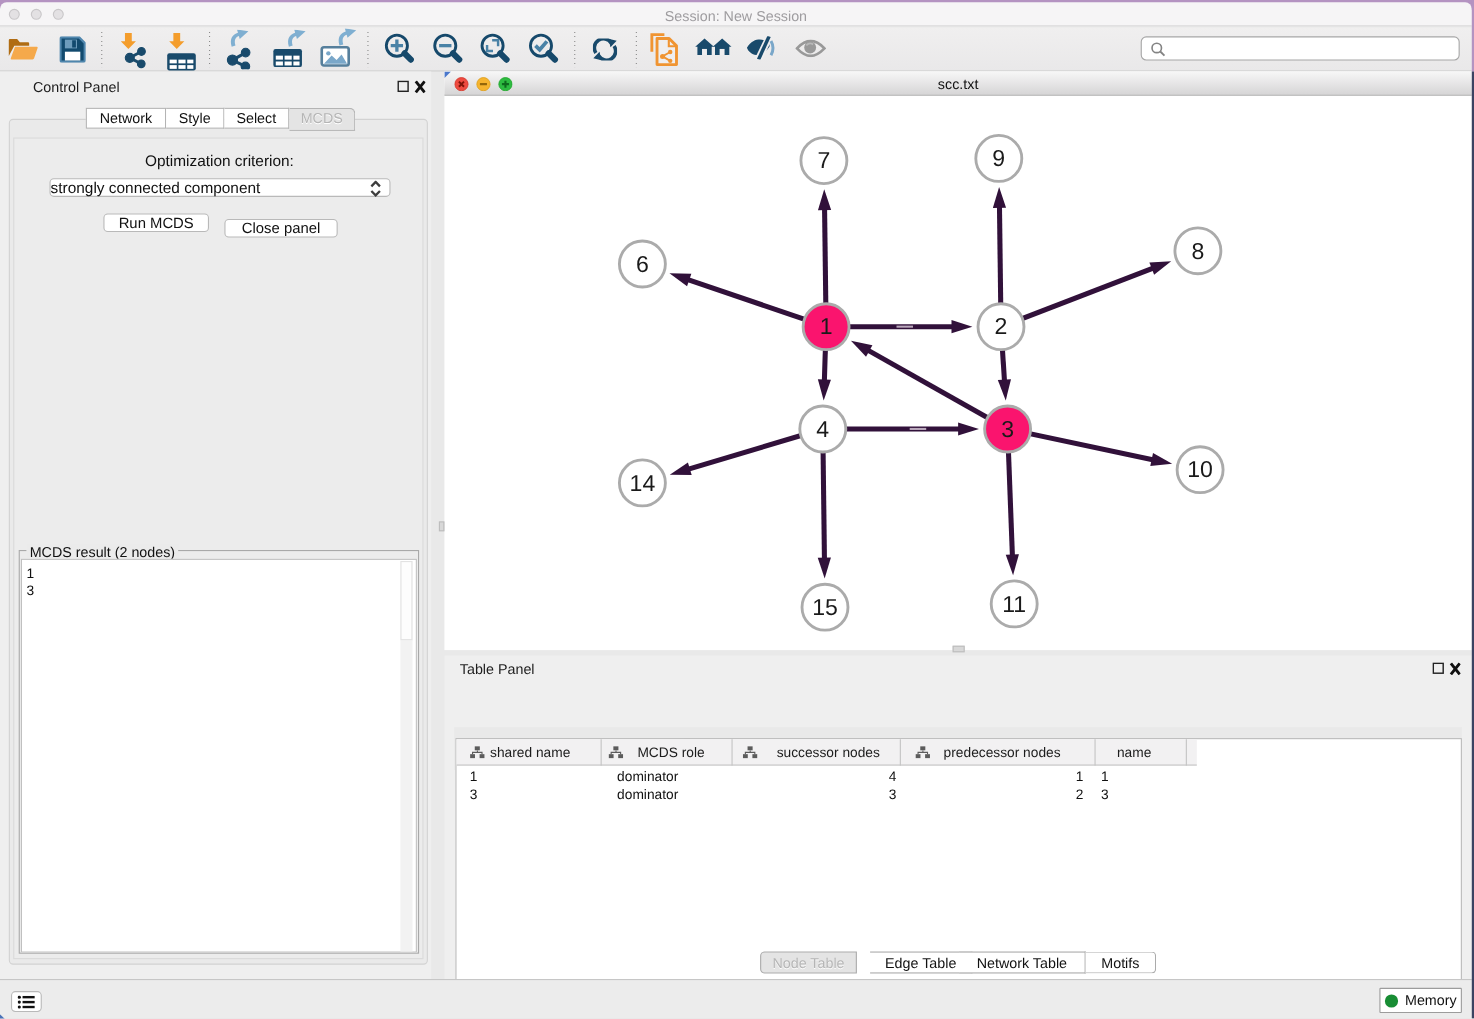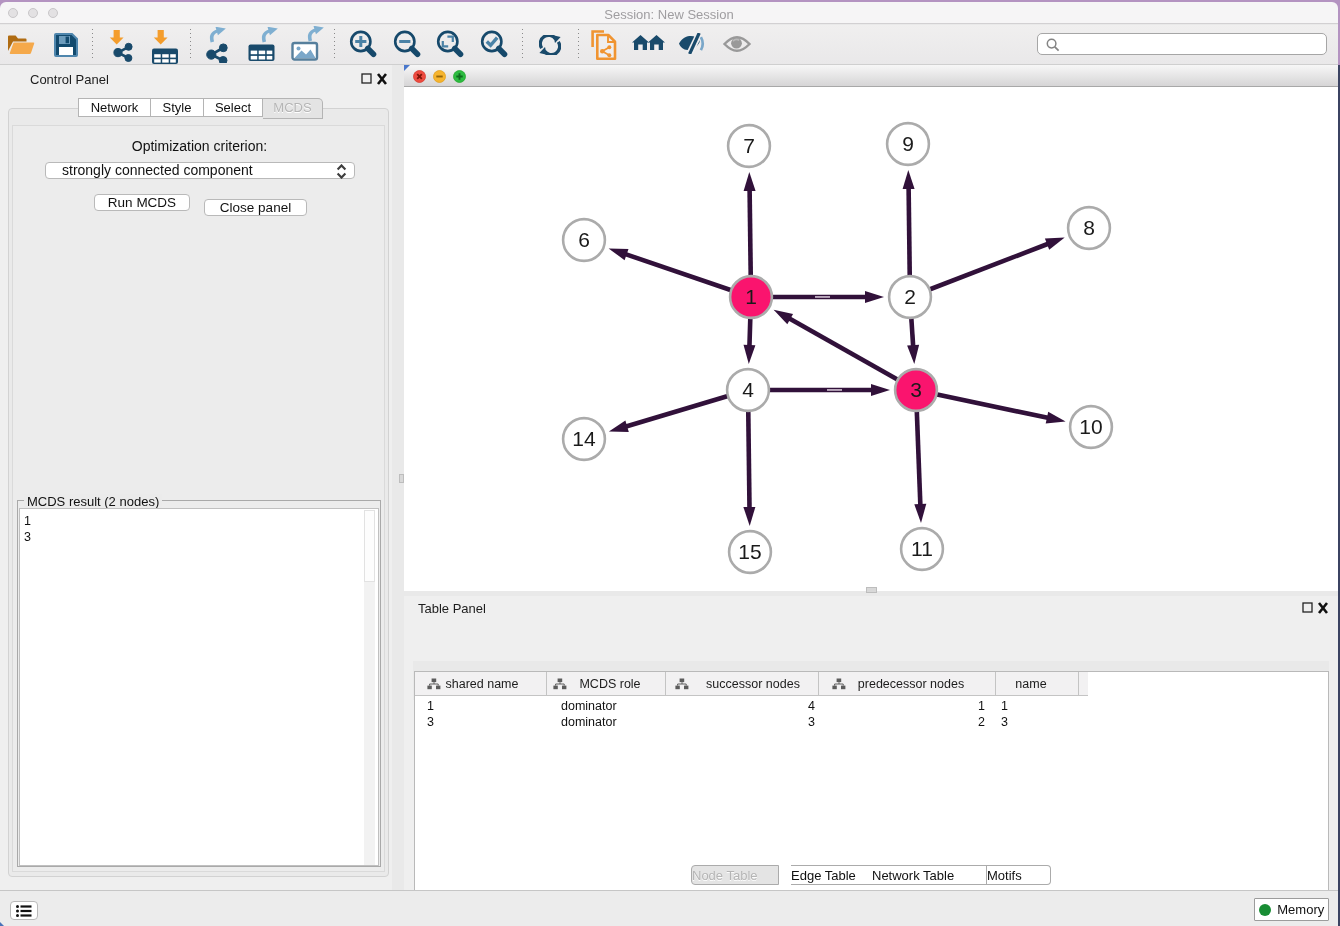--- a/index.html
+++ b/index.html
@@ -15,41 +15,41 @@
   #title-text { width:100%; text-align:center; top:5px; color:#9f9da0; font-size:13px; }
   #toolbar { left:0; top:25px; width:1338px; height:40px; background:linear-gradient(#f0efef,#e9e8e9); border-bottom:1px solid #cfcfcf; }
   .sep { position:absolute; top:4px; height:32px; width:1px; background-image:repeating-linear-gradient(#8a8a8a 0 1px, transparent 1px 4px); }
   
   #cpanel { left:0; top:65px; width:392px; height:825px; background:#efefef; }
   #cp-title { left:30px; top:7px; font-size:13px; color:#1d1d1d; }
   .cp-tab { position:absolute; top:33px; height:19px; z-index:3; background:#fff; border:1px solid #b4b4b4; font-size:13px; color:#111; text-align:center; line-height:18px; }
   #tabpanel { left:8px; top:43px; width:381px; height:769px; background:#eaeaea; border:1px solid #d2d2d2; border-radius:4px; }
   #innerpanel { left:3px; top:16px; width:373px; height:747px; border:1px solid #dadada; background:#ececec; }
   #opt-label { left:0; top:29px; width:381px; text-align:center; font-size:14px; color:#111; }
-  #opt-select { left:36px; top:53px; width:310px; height:17px; background:#fff; border:1px solid #b9b9b9; border-radius:4px; font-size:14px; color:#111; padding-left:16px; line-height:15px; }
+  #opt-select { left:36px; top:53px; width:310px; height:17px; background:#fff; border:1px solid #b9b9b9; border-radius:4px; font-size:14px; color:#111; padding-left:0; line-height:15px; }
   .btn { position:absolute; background:#fff; border:1px solid #b9b9b9; border-radius:4px; font-size:13.5px; color:#111; text-align:center; }
   #fieldset { left:17px; top:429px; width:364px; height:374px; }
   #fs-border { left:0; top:6px; width:364px; height:367px; border:1px solid #a9a9a9; }
   #fs-label { left:7px; top:0; background:#ebebeb; padding:0 3px; font-size:13px; color:#111; }
   #fs-white { left:2px; top:14px; width:360px; height:358px; background:#fff; border:1px solid #c0c0c0; }
   
   #netframe { left:404px; top:65px; width:934px; height:526px; background:#fff; }
   #net-titlebar { left:0; top:0; width:934px; height:22px; background:linear-gradient(#f7f7f7,#d6d5d6); border-bottom:1px solid #a8a8a8; }
   #net-title { width:100%; text-align:center; top:4px; font-size:13px; color:#111; }
   
   #tpanel { left:404px; top:596px; width:934px; height:294px; background:#efefef; }
   #tp-title { left:14px; top:5px; font-size:13px; color:#1d1d1d; }
   #tp-toolbar { left:9px; top:32px; width:916px; height:39px; background:#e9e9e9;margin-top:33px; }
   #tbl { left:10px; top:75px; width:915px; height:224px; background:#fff; border:1px solid #b9b9b9; }
   #tbl-header { left:0; top:0; width:673px; height:24px; background:#f2f1f2; border-bottom:1px solid #c4c4c4; }
   .th-sep { position:absolute; top:0; width:1px; height:24px; background:#c4c4c4; }
   .th-label { position:absolute; top:5px; font-size:12.5px; color:#1c1c1c; }
   .hicon { position:absolute; top:6px; }
   .td { position:absolute; font-size:12.5px; color:#111; }
-  .tab-b { position:absolute; top:0; height:20px; border:1px solid #ababab; background:#fff; font-size:13px; color:#111; line-height:19px; }
+  .tab-b { position:absolute; top:0; height:20px; border:1px solid #ababab; background:#fff; font-size:13px; color:#111; text-align:center; line-height:19px; }
   
   #statusbar { left:0; top:890px; width:1338px; height:36px; background:#ececec; border-top:1px solid #c6c6c6; }
 </style>
 </head>
 <body>
   <div class="abs" id="purple-top"></div>
   <div class="abs" id="titlebar">
     <div class="tl-circle" style="left:8px;"></div>
     <div class="tl-circle" style="left:28px;"></div>
     <div class="tl-circle" style="left:48px;"></div>
@@ -242,20 +242,21 @@
         <path d="M0,0 L6,0 L0,6 Z" fill="#4a78cc"></path>
       </svg>
       <svg class="abs" style="left:9px; top:5px;" width="53" height="13" viewBox="0 0 53 13">
         <circle cx="6.5" cy="6.5" r="6" fill="#ee4b40" stroke="#d63b30" stroke-width="0.8"></circle>
         <path d="M4.2,4.2 L8.8,8.8 M8.8,4.2 L4.2,8.8" stroke="#7f1408" stroke-width="1.8"></path>
         <circle cx="26.5" cy="6.5" r="6" fill="#f6b42e" stroke="#dfa01e" stroke-width="0.8"></circle>
         <path d="M23.3,6.5 L29.7,6.5" stroke="#93660a" stroke-width="1.9"></path>
         <circle cx="46.5" cy="6.5" r="6" fill="#2dbb41" stroke="#26a930" stroke-width="0.8"></circle>
         <path d="M43.3,6.5 L49.7,6.5 M46.5,3.3 L46.5,9.7" stroke="#0e6b1e" stroke-width="1.9"></path>
       </svg>
+      <div class="abs" id="net-title">scc.txt</div>
     </div>
     <svg class="abs" style="left:0; top:22px;" width="934" height="504" viewBox="0 0 934 504" id="graphsvg">
       <line x1="347.0" y1="210.0" x2="345.6" y2="102.0" stroke="#31113a" stroke-width="4.6"></line>
       <polygon points="345.3,85.0 351.6,103.9 339.6,104.1" fill="#31113a"></polygon>
       <line x1="347.0" y1="210.0" x2="220.7" y2="166.9" stroke="#31113a" stroke-width="4.6"></line>
       <polygon points="204.6,161.4 224.5,161.9 220.6,173.2" fill="#31113a"></polygon>
       <line x1="347.0" y1="210.0" x2="463.0" y2="210.0" stroke="#31113a" stroke-width="4.6"></line>
       <polygon points="480.0,210.0 461.0,216.0 461.0,204.0" fill="#31113a"></polygon>
       <line x1="347.0" y1="210.0" x2="345.4" y2="260.0" stroke="#31113a" stroke-width="4.6"></line>
       <polygon points="344.8,277.0 339.5,257.8 351.4,258.2" fill="#31113a"></polygon>

